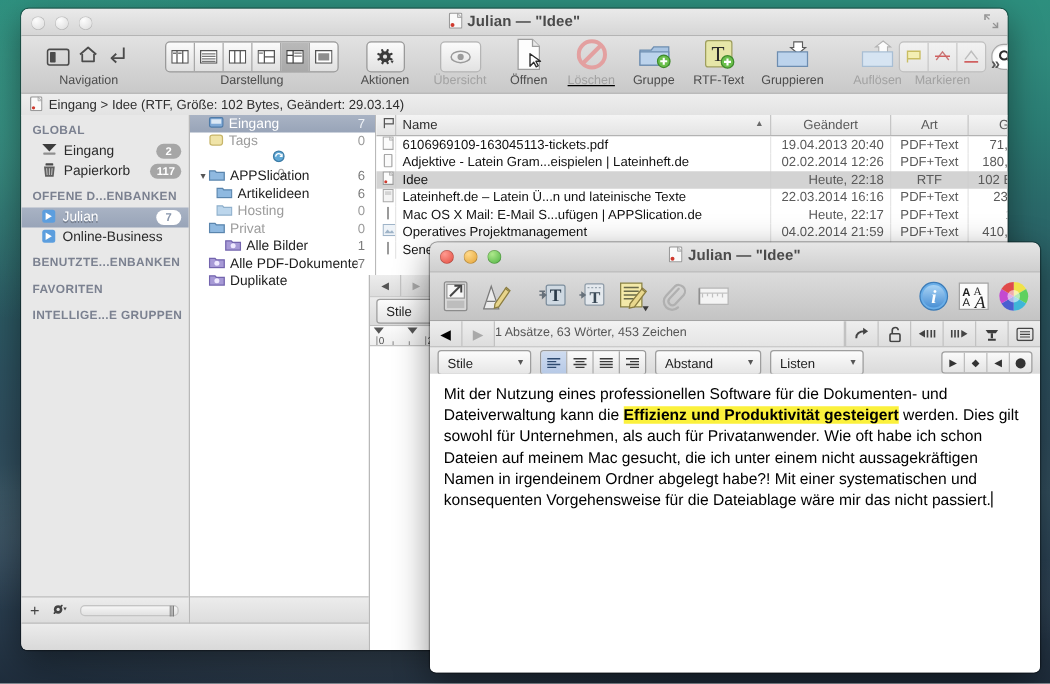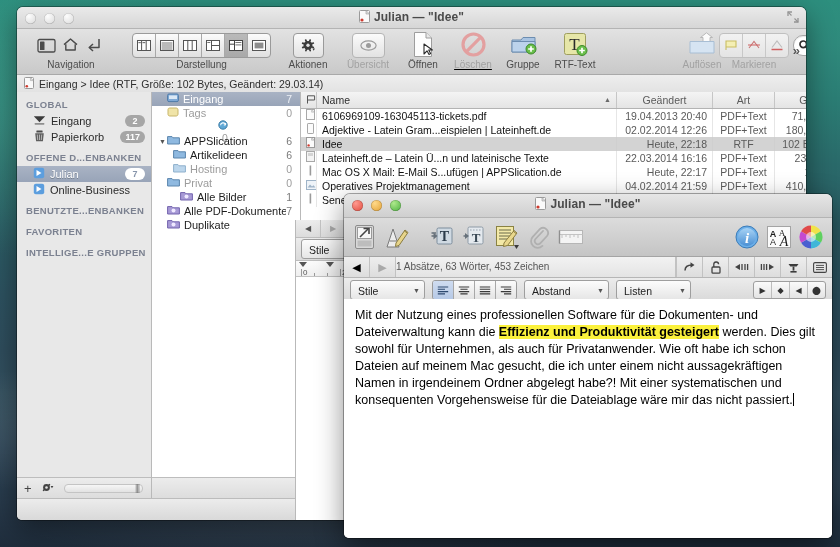--- a/index.html
+++ b/index.html
@@ -366,20 +366,31 @@
                 <rect x="1.5" y="1.5" width="21" height="21" rx="2" fill="#e6e6a8" stroke="#9e9e5e"></rect>
                 <text x="11.5" y="18" font-family="Liberation Serif, serif" font-size="17" text-anchor="middle" fill="#2a2a2a">T</text>
                 <circle cx="19" cy="18.5" r="5" fill="#6abf4b" stroke="#3f8a2c"></circle>
                 <path d="M19 15.7 L19 21.3 M16.2 18.5 L21.8 18.5" stroke="#fff" stroke-width="1.7"></path>
               </svg>
           </span>
         </div>
         <div class="tlabel">RTF-Text</div>
       </div>
 
+      <div class="tgroup" style="left:586px;width:62px;">
+        <div class="ticon">
+          <span>
+            <svg width="28" height="24" viewBox="0 0 28 24">
+                <path d="M15 1.5 L22 1.5 L22 6 L24.5 6 L18.5 11 L12.5 6 L15 6 Z" fill="#fff" stroke="#5b5b5b" stroke-width=".9"></path>
+                <path d="M2 9.5 L26 9.5 L26 21 L2 21 Z" fill="#bcd3ec" stroke="#6d8db0"></path>
+              </svg>
+          </span>
+        </div>
+        <div class="tlabel">Gruppieren</div>
+      </div>
 
       <div class="tgroup dim" style="left:660px;width:50px;">
         <div class="ticon">
           <span>
             <svg width="28" height="24" viewBox="0 0 28 24">
                 <path d="M15 10 L22 10 L22 5.5 L24.5 5.5 L18.5 0.8 L12.5 5.5 L15 5.5 Z" fill="#fbfbfb" stroke="#b2b2b2" stroke-width=".9"></path>
                 <path d="M2 9.5 L26 9.5 L26 21 L2 21 Z" fill="#d6e4f2" stroke="#a8bed4"></path>
               </svg>
           </span>
         </div>

